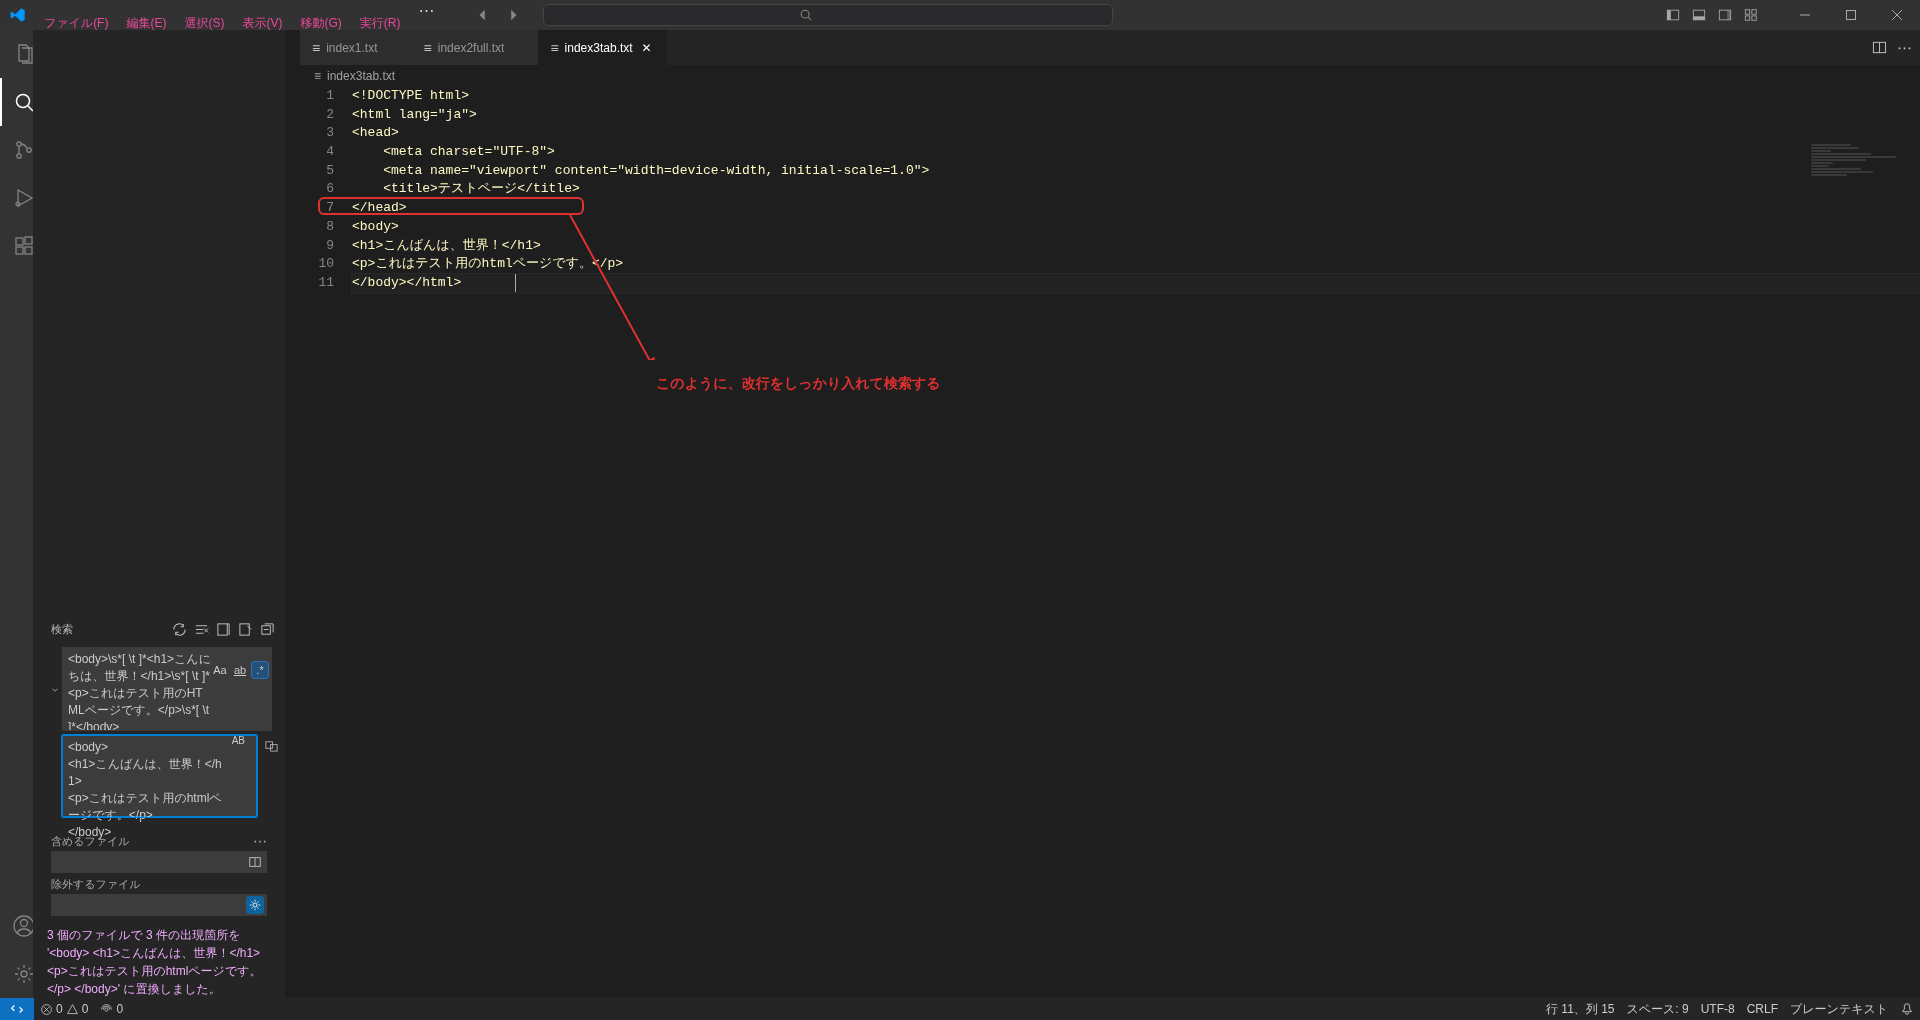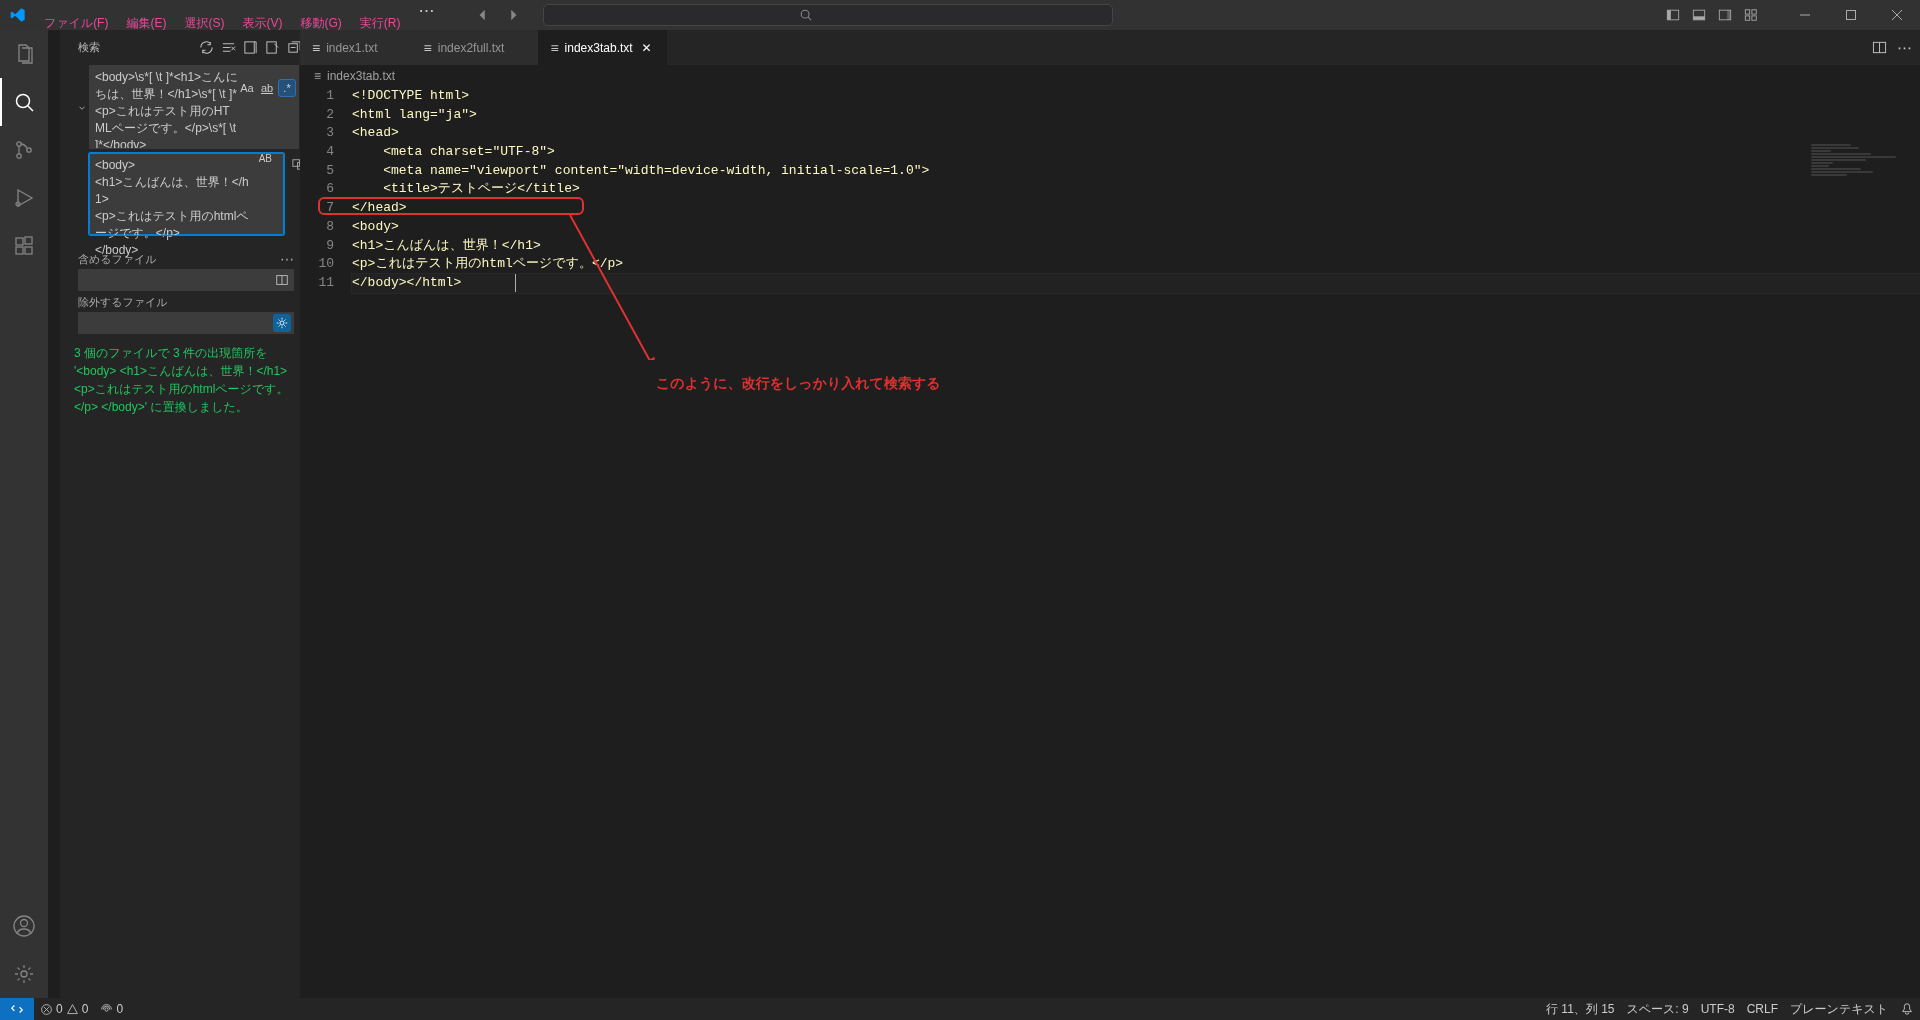--- a/index.html
+++ b/index.html
@@ -23,21 +23,21 @@
 .win-controls .wc { width:46px; height:30px; display:flex; align-items:center; justify-content:center; color:#aaa; }
 
 
 .activitybar { position:absolute; top:30px; left:0; bottom:22px; width:48px; background:#333333; display:flex; flex-direction:column; justify-content:space-between; }
 .activitybar .top-icons, .activitybar .bottom-icons { display:flex; flex-direction:column; }
 .activitybar .aicon { width:48px; height:48px; display:flex; align-items:center; justify-content:center; color:#858585; position:relative; }
 .activitybar .aicon.active { color:#fff; }
 .activitybar .aicon.active::before { content:''; position:absolute; left:0; top:0; bottom:0; width:2px; background:#fff; }
 
 
-.sidebar { position:absolute; top:30px; left:60px; bottom:22px; width:252px; background:#252526; display:flex; flex-direction:column; overflow:hidden; }
+.sidebar { position:absolute; top:30px; left:33px; bottom:22px; width:252px; background:#252526; display:flex; flex-direction:column; overflow:hidden;justify-content:flex-end; }
 .sidebar-header { height:35px; display:flex; align-items:center; justify-content:space-between; padding:0 8px 0 18px; font-size:11px; color:#bbb; }
 .sidebar-header .actions { display:flex; gap:2px; }
 .sidebar-header .actions .ic { width:20px; height:20px; display:flex; align-items:center; justify-content:center; color:#c5c5c5; }
 .search-body { padding:0 4px 0 0; }
 .search-input-row { display:flex; align-items:flex-start; padding-left:15px; }
 .search-input-row .chev { width:14px; padding-top:38px; display:flex; align-items:flex-start; justify-content:center; color:#aaa; }
 .search-input-wrap { flex:1; position:relative; }
 .search-textarea { width:210px; background:#3c3c3c; border:1px solid #3c3c3c; color:#ccc; font-size:12px; padding:3px 60px 3px 5px; min-height:24px; line-height:17px; font-family:inherit; resize:none; overflow:hidden; }
 .search-modifiers { position:absolute; right:12px; top:3px; display:flex; gap:2px; }
 .search-modifiers .mod { width:18px; height:18px; display:flex; align-items:center; justify-content:center; font-size:11px; border-radius:3px;margin-top:11px; }
@@ -45,21 +45,21 @@
 .replace-area { margin-top:4px; display:flex; align-items:flex-start; }
 .replace-textarea { flex:1; width:194px; background:#3c3c3c; border:1px solid #007fd4; color:#ccc; font-size:12px; padding:3px 28px 3px 5px; min-height:24px; line-height:17px; font-family:inherit; resize:none; outline:1px solid #007fd4; border-radius:1px; }
 .replace-area .rep-mod { position:absolute; right:36px; display:flex; gap:2px; }
 .replace-area .rep-btn { width:20px; height:20px; display:flex; align-items:center; justify-content:center; margin-left:4px; color:#aaa; }
 .detail-section { padding:12px 14px 0 18px; }
 .detail-label { font-size:11px; color:#aaa; margin-top:4px; margin-bottom:2px; display:flex; justify-content:space-between; align-items:center; }
 .detail-input { width:100%; background:#3c3c3c; border:1px solid #3c3c3c; height:22px; padding:0 26px 0 5px; color:#ccc; font-size:12px; }
 .detail-row { position:relative; }
 .detail-row .tail-icon { position:absolute; right:3px; top:2px; width:18px; height:18px; display:flex; align-items:center; justify-content:center; }
 .detail-row .tail-icon.gear { background:#0e639c; border-radius:3px; }
-.results-msg { padding:10px 14px 0 14px; font-size:12px; color:#22c55e; line-height:18px; }
+.results-msg { padding:10px 14px 0 14px; font-size:12px; color:#f0abfc; line-height:18px; }
 
 
 .editor-area { position:absolute; top:30px; left:300px; right:0; bottom:22px; background:#1e1e1e; display:flex; flex-direction:column; }
 .tabs { height:35px; background:#252526; display:flex; align-items:stretch; }
 .tab { padding:0 12px; display:flex; align-items:center; gap:6px; font-size:12px; color:#969696; background:#2d2d2d; position:relative; min-width:110px; }
 .tab.active { background:#1e1e1e; color:#fff; }
 .tab .tab-icon { color:#c5c5c5; font-size:14px; }
 .tab .close-btn { width:16px; height:16px; visibility:hidden; }
 .tab.active .close-btn { visibility:visible; display:flex; align-items:center; justify-content:center; }
 .tabs-right { margin-left:auto; display:flex; align-items:center; padding-right:8px; gap:10px; color:#c5c5c5; }

